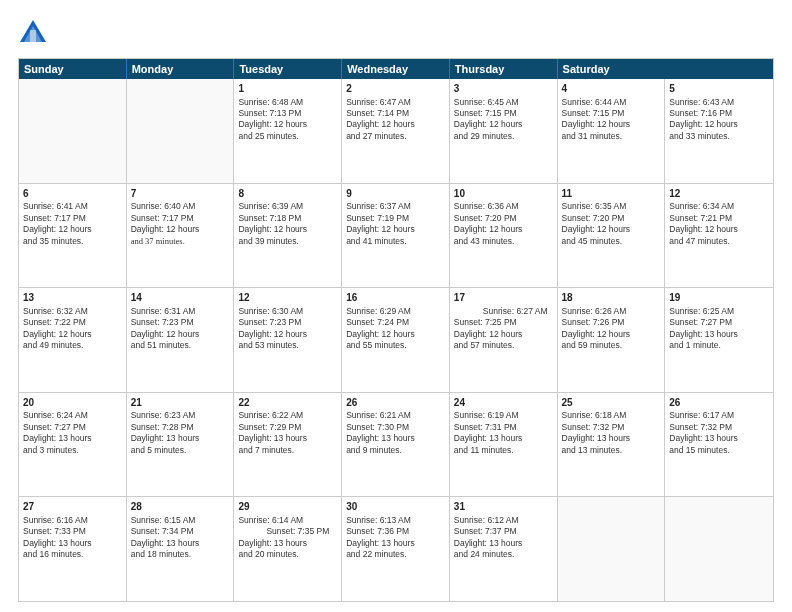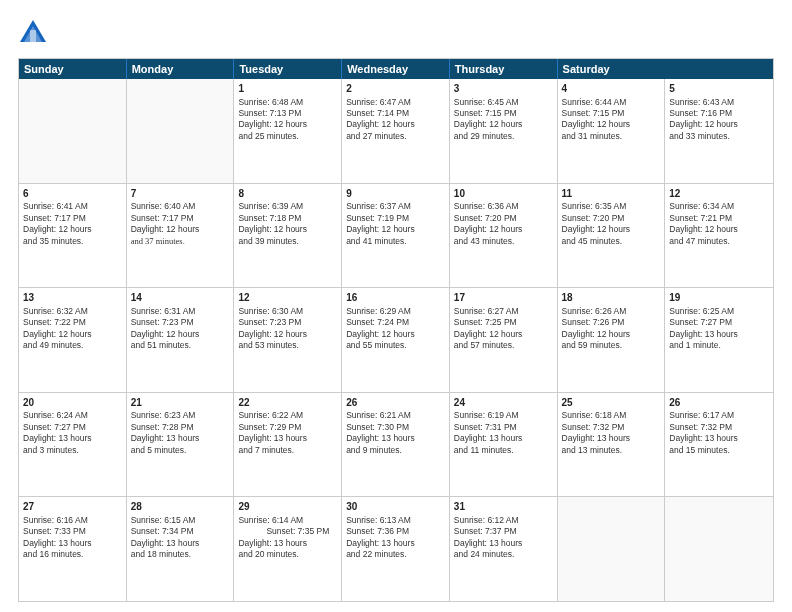--- a/index.html
+++ b/index.html
@@ -257,21 +257,21 @@
           </div>
           <div class="cal-cell">
             <span class="day-num">16</span>
             <span style="display: block;">Sunrise: 6:29 AM</span>
             <span style="display: block;">Sunset: 7:24 PM</span>
             <span style="display: block;">Daylight: 12 hours</span>
             <span style="display: block;">and 55 minutes.</span>
           </div>
           <div class="cal-cell">
             <span class="day-num">17</span>
-            <span style="display: block;">Sunrise: 6:27 AM</span>
+            <span style="display: block; margin-left: 29px;">Sunrise: 6:27 AM</span>
             <span style="display: block;">Sunset: 7:25 PM</span>
             <span style="display: block;">Daylight: 12 hours</span>
             <span style="display: block;">and 57 minutes.</span>
           </div>
           <div class="cal-cell">
             <span class="day-num">18</span>
             <span style="display: block;">Sunrise: 6:26 AM</span>
             <span style="display: block;">Sunset: 7:26 PM</span>
             <span style="display: block;">Daylight: 12 hours</span>
             <span style="display: block;">and 59 minutes.</span>

